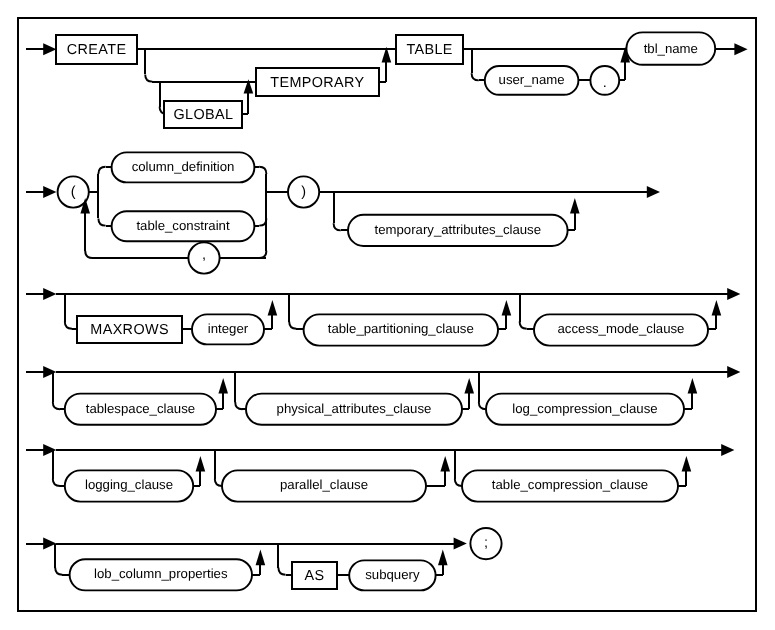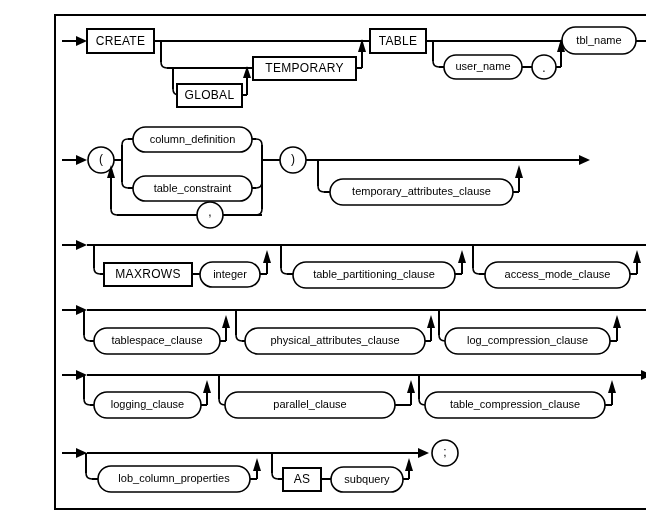--- a/index.html
+++ b/index.html
@@ -11,21 +11,20 @@
     width: 646px;
     height: 525px;
     font-family: "Liberation Sans", sans-serif;
     overflow: hidden;
   }
   #diagram-root {
     position: relative;
     width: 570px;
     height: 525px;
     background: #ffffff;
-    padding-left: 40px;
   }
   svg#railroad {
     display: block;
     width: 646px;
     height: 525px;
   }
   .wire {
     stroke: #000000;
     stroke-width: 1.6;
     fill: none;

